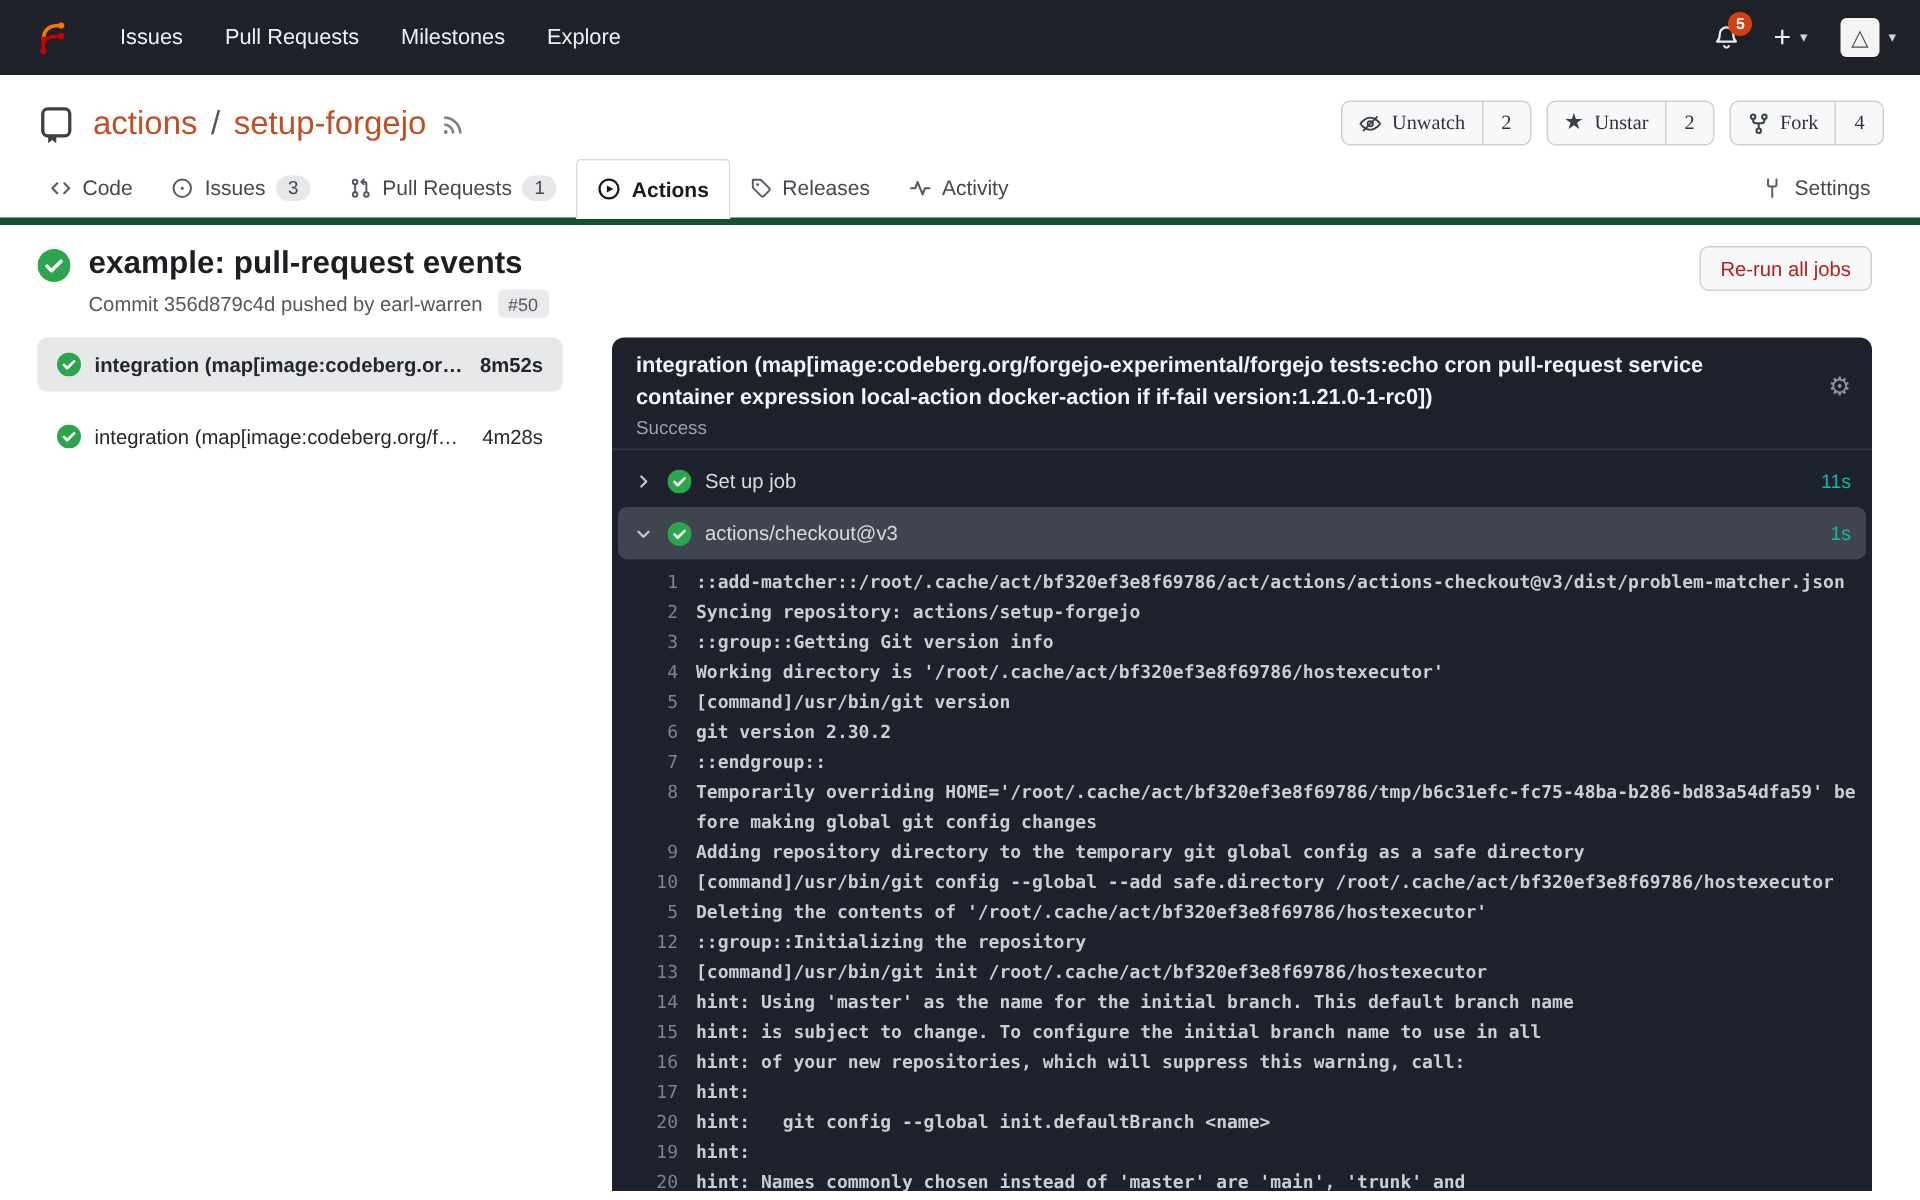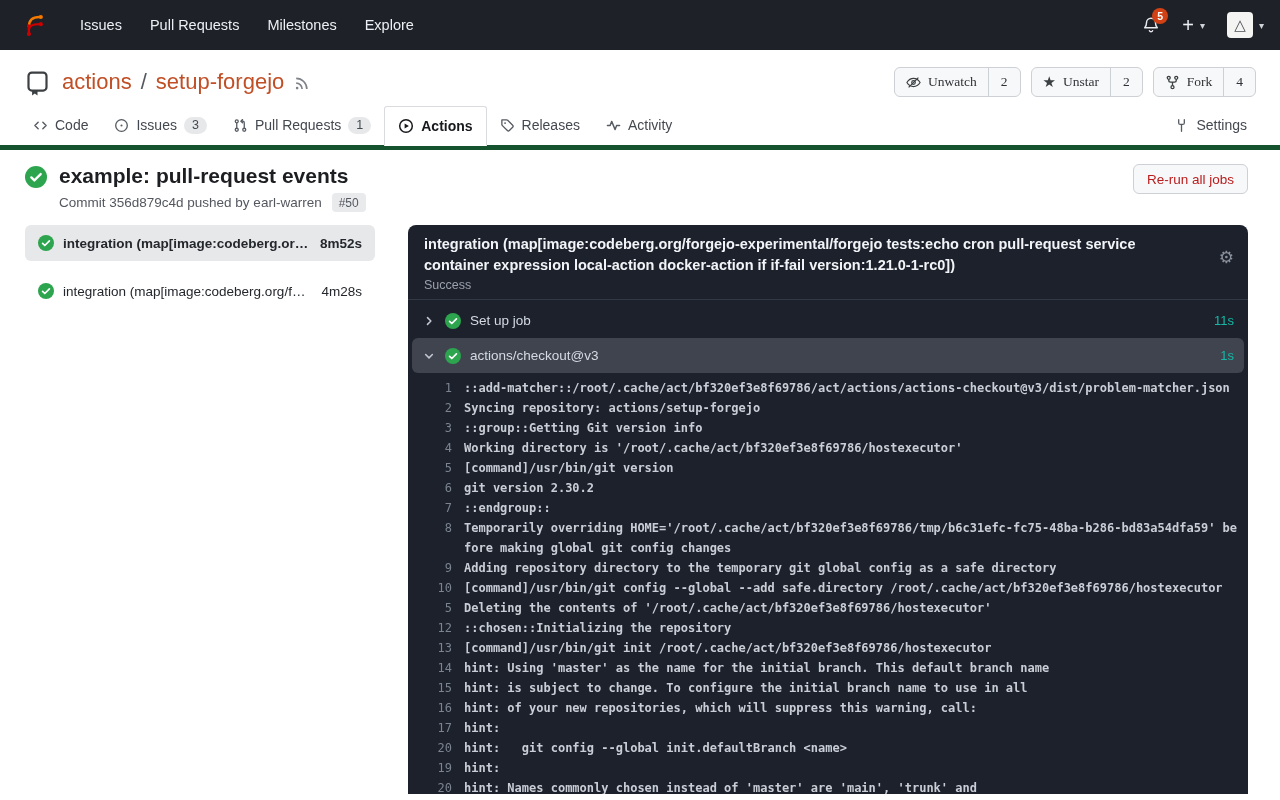--- a/index.html
+++ b/index.html
@@ -347,21 +347,21 @@
         <div class="log-line">
           <span class="ln">10</span>
           <span class="lt">[command]/usr/bin/git config --global --add safe.directory /root/.cache/act/bf320ef3e8f69786/hostexecutor</span>
         </div>
         <div class="log-line">
           <span class="ln">5</span>
           <span class="lt">Deleting the contents of '/root/.cache/act/bf320ef3e8f69786/hostexecutor'</span>
         </div>
         <div class="log-line">
           <span class="ln">12</span>
-          <span class="lt">::chosen::Initializing the repository</span>
+          <span class="lt">::group::Initializing the repository</span>
         </div>
         <div class="log-line">
           <span class="ln">13</span>
           <span class="lt">[command]/usr/bin/git init /root/.cache/act/bf320ef3e8f69786/hostexecutor</span>
         </div>
         <div class="log-line">
           <span class="ln">14</span>
           <span class="lt">hint: Using 'master' as the name for the initial branch. This default branch name</span>
         </div>
         <div class="log-line">

